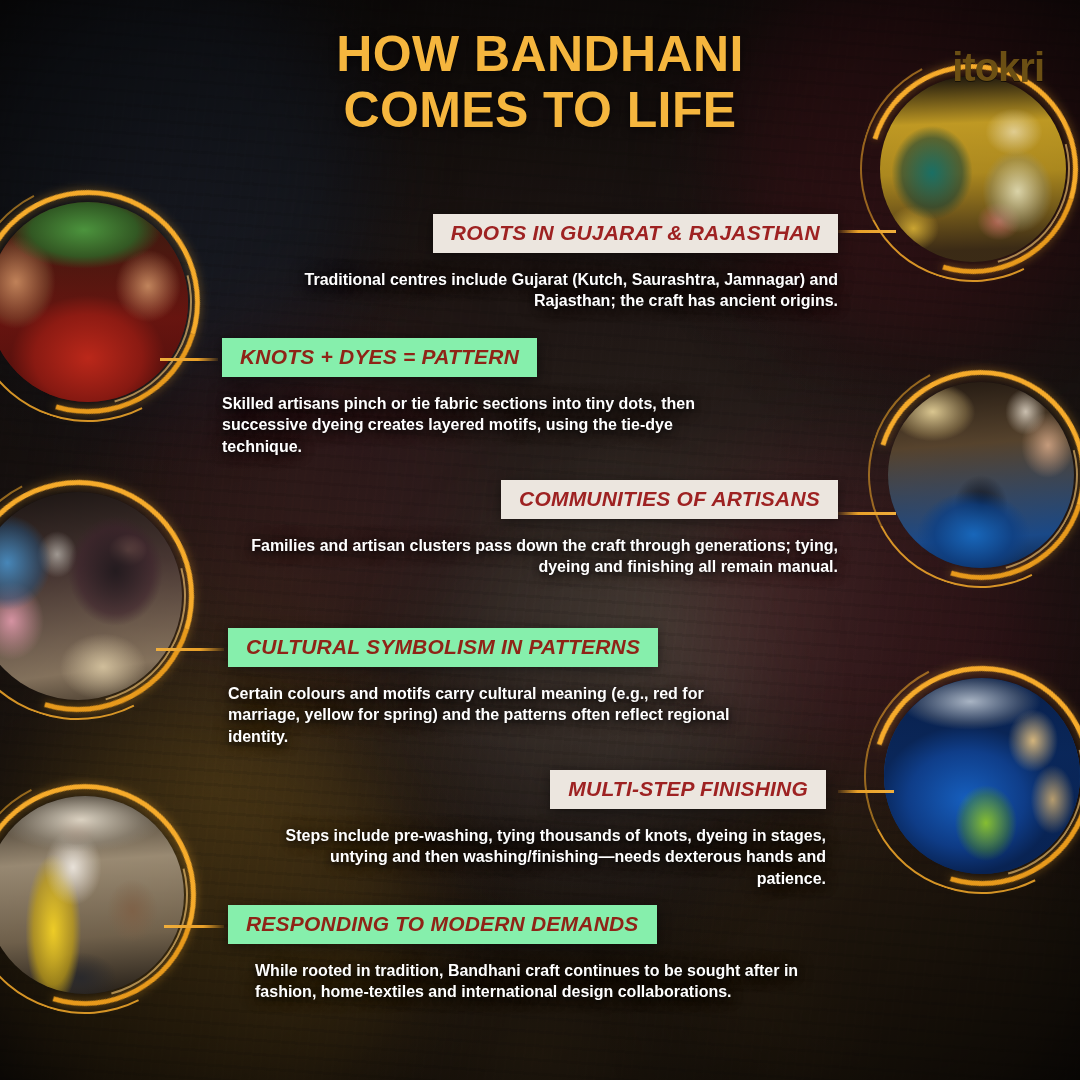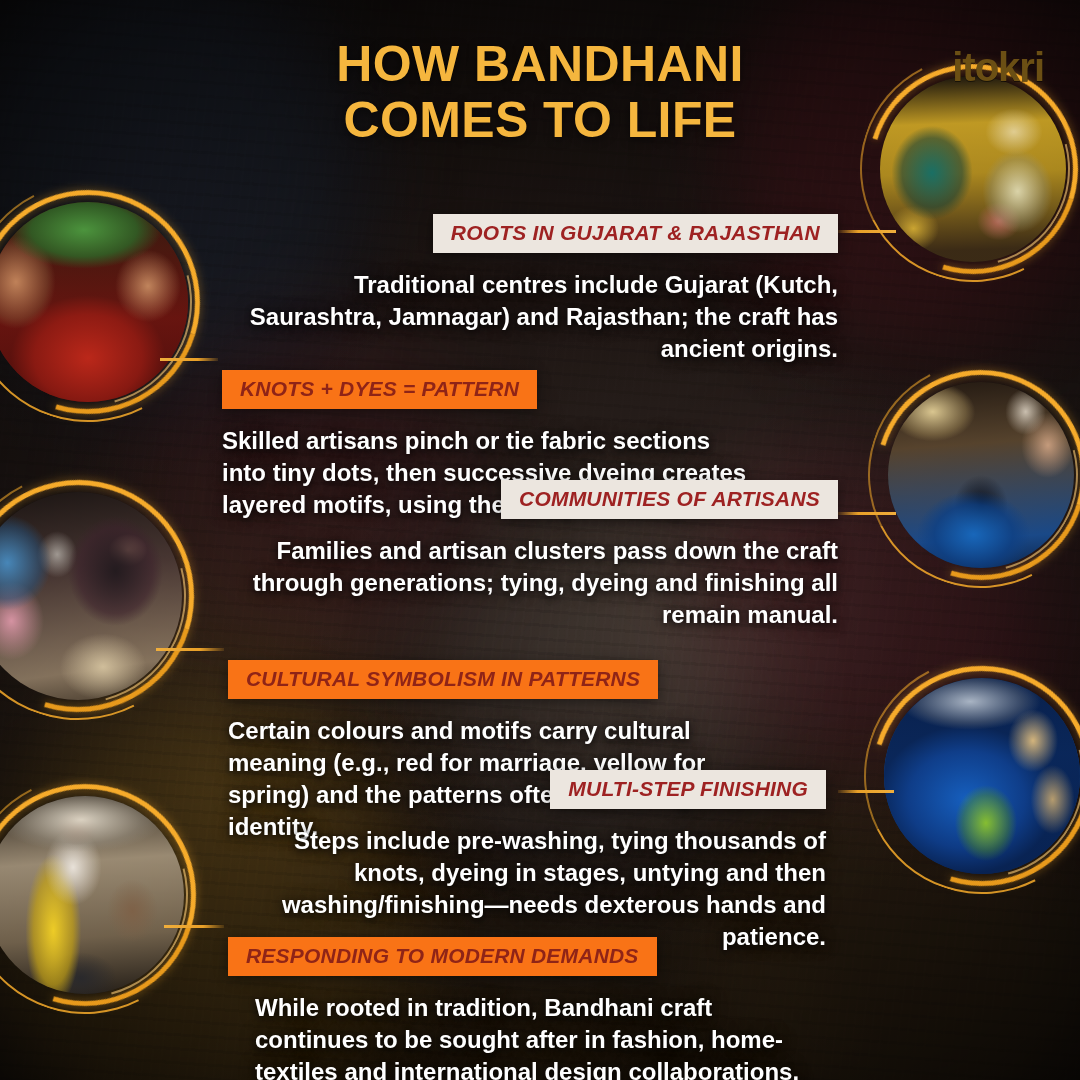--- a/index.html
+++ b/index.html
@@ -65,21 +65,21 @@
   .logo{
     position:absolute; right:36px; top:47px;
     font-size:40px; font-weight:bold; letter-spacing:-1px;
     color:#6b4f14; line-height:1;
     text-shadow:0 1px 0 rgba(0,0,0,.5);
     z-index:40;
   }
 
   
   .title{
-    position:absolute; left:0; right:0; top:36px;
+    position:absolute; left:0; right:0; top:26px;
     text-align:center;
     color:#f5b63e;
     font-size:50px; font-weight:bold;
     line-height:1.12;
     letter-spacing:.4px;
     z-index:30;
     text-shadow:0 2px 10px rgba(0,0,0,.55);
   }
 
   
@@ -197,26 +197,26 @@
   .heading{
     display:inline-block;
     padding:8px 18px 10px;
     font-size:21px; font-weight:bold; font-style:italic;
     letter-spacing:.2px;
     line-height:1;
     white-space:nowrap;
     box-shadow:0 3px 12px rgba(0,0,0,.45);
   }
   .heading.cream{ background:#ece6df; color:#9e2222; }
-  .heading.amber{ background:#f97316; color:#8f2417;margin-top:32px; }
+  .heading.amber{ background:#86efac; color:#8f2417; }
 
   .body{
     margin-top:16px;
     color:#ffffff;
-    font-size:24px; font-weight:bold;
+    font-size:16px; font-weight:bold;
     line-height:1.34;
     text-shadow:0 2px 6px rgba(0,0,0,.75), 0 0 16px rgba(0,0,0,.5);
   }
   .body.right{ text-align:right; }
   .body.left{ text-align:left; }
 </style>
 </head>
 <body>
 
 <div id="poster">

